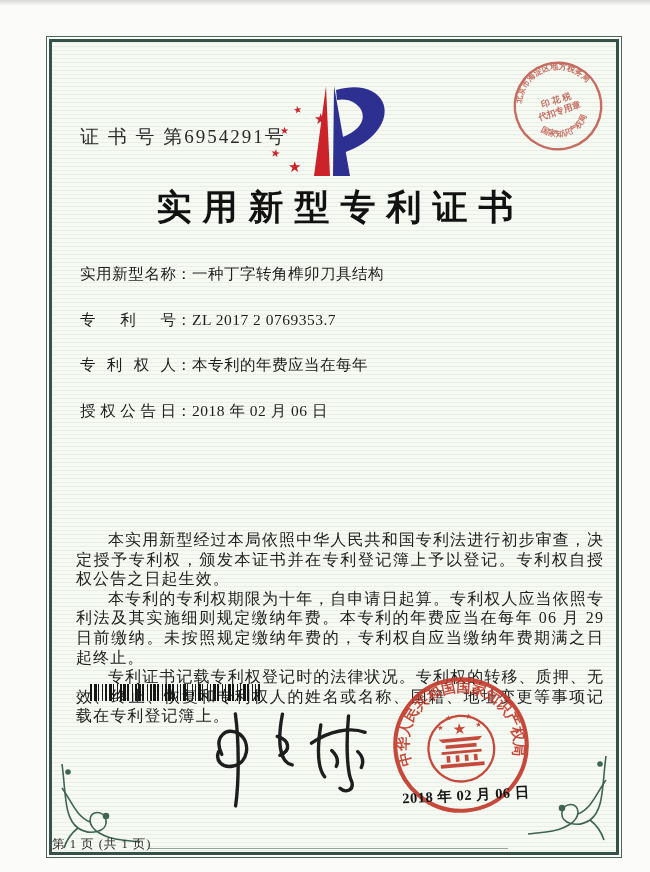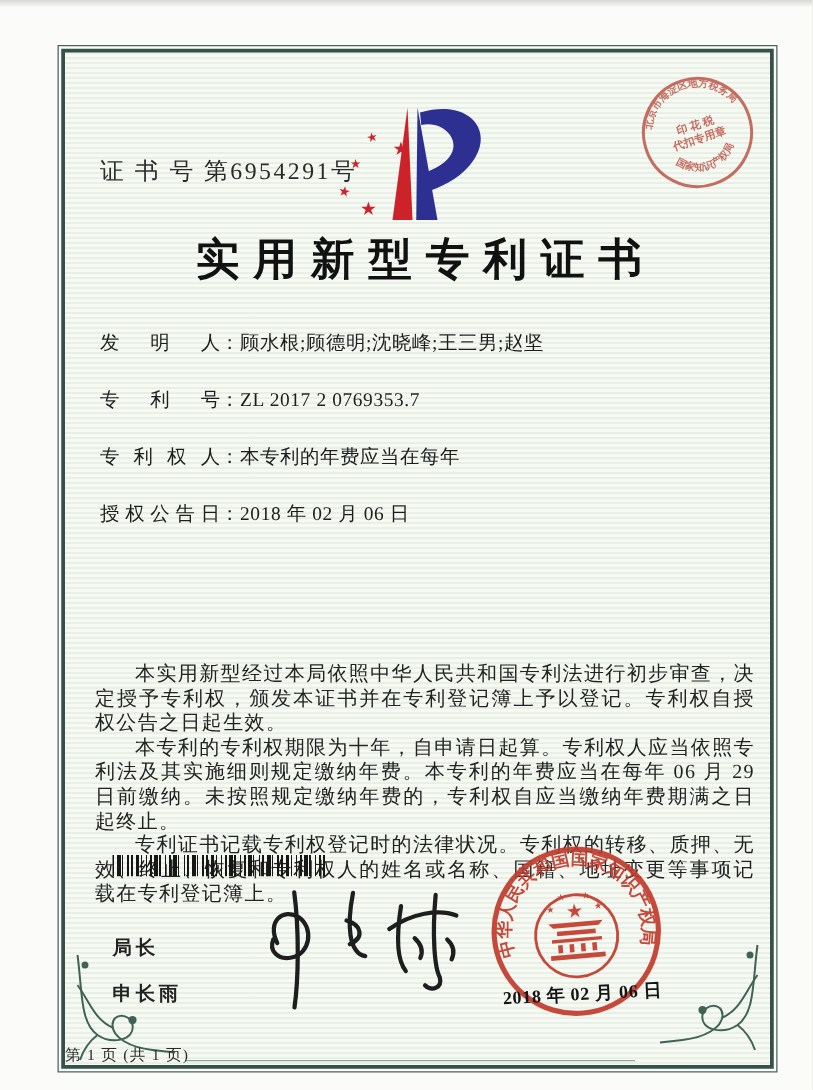--- a/index.html
+++ b/index.html
@@ -111,45 +111,41 @@
           <textPath href="#stampBottom" startOffset="50%" text-anchor="middle">国家知识产权局</textPath>
         </text>
         <text x="60" y="56" font-size="11" fill="#bf5a4e" font-weight="bold" text-anchor="middle">印 花 税</text>
         <text x="60" y="70" font-size="11" fill="#bf5a4e" font-weight="bold" text-anchor="middle">代扣专用章</text>
       </svg>
 
       <div class="abs title">实用新型专利证书</div>
 
       <div class="abs fields">
         <div class="field-row">
-          <span class="f-label">发明人</span><span class="f-colon">：</span><span class="f-value">顾水根;顾德明;沈晓峰;王三男;赵坚</span>
+          <span class="f-label">实用新型名称</span><span class="f-colon">：</span><span class="f-value">一种丁字转角榫卯刀具结构</span>
         </div>
         <div class="field-row">
           <span class="f-label">专利号</span><span class="f-colon">：</span><span class="f-value">ZL 2017 2 0769353.7</span>
         </div>
         <div class="field-row">
           <span class="f-label">专利权人</span><span class="f-colon">：</span><span class="f-value">本专利的年费应当在每年</span>
         </div>
         <div class="field-row">
           <span class="f-label">授权公告日</span><span class="f-colon">：</span><span class="f-value">2018 年 02 月 06 日</span>
         </div>
       </div>
 
       <div class="abs paragraphs">
         <p>本实用新型经过本局依照中华人民共和国专利法进行初步审查，决定授予专利权，颁发本证书并在专利登记簿上予以登记。专利权自授权公告之日起生效。</p>
         <p>本专利的专利权期限为十年，自申请日起算。专利权人应当依照专利法及其实施细则规定缴纳年费。本专利的年费应当在每年 06 月 29 日前缴纳。未按照规定缴纳年费的，专利权自应当缴纳年费期满之日起终止。</p>
         <p>专利证书记载专利权登记时的法律状况。专利权的转移、质押、无效、终止、恢复和专利权人的姓名或名称、国籍、地址变更等事项记载在专利登记簿上。</p>
       </div>
 
       <div class="abs barcode"></div>
 
-      <div class="abs official">
-        <div>局长</div>
-        <div class="name-line">申长雨</div>
-      </div>
 
       <svg class="abs signature" viewBox="0 0 180 115">
         <g fill="none" stroke="#1e1e1e" stroke-width="3.4" stroke-linecap="round">
           <path d="M22,50 C14,32 28,22 40,30 C52,39 48,60 33,62 C22,64 15,56 19,47"></path>
           <path d="M37,10 C40,40 38,80 34,102"></path>
           <path d="M78,34 C90,38 92,48 80,53"></path>
           <path d="M84,12 C78,38 79,60 92,63"></path>
           <path d="M112,42 C130,30 152,27 166,33"></path>
           <path d="M122,24 C117,50 118,68 124,76"></path>
           <path d="M150,16 C146,48 147,74 151,82 C153,91 144,93 139,88"></path>

